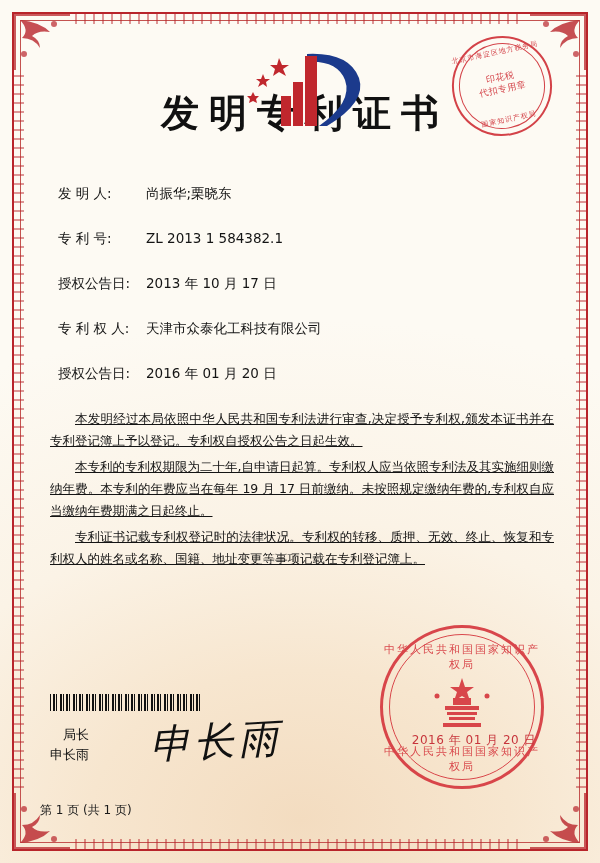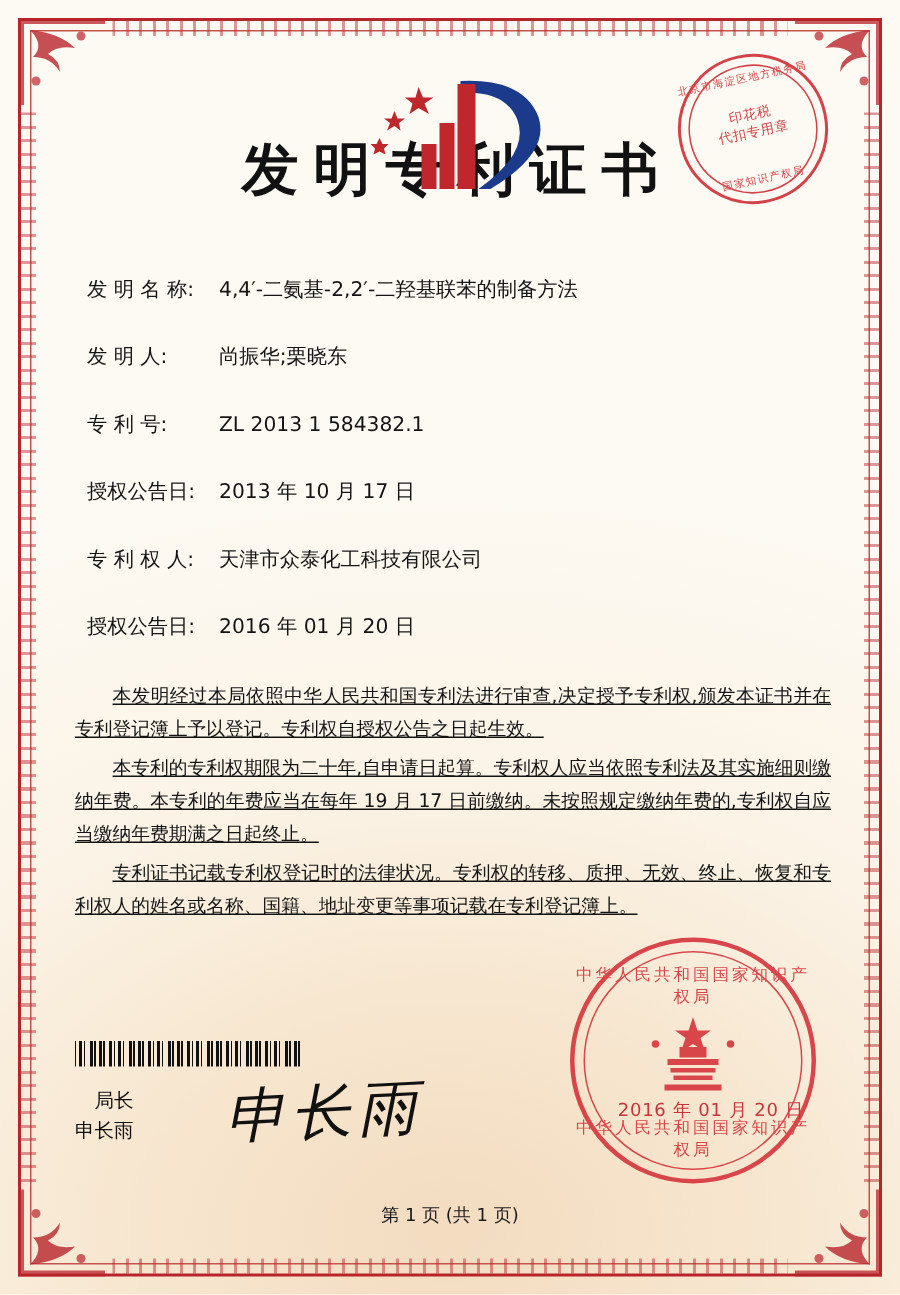--- a/index.html
+++ b/index.html
@@ -251,21 +251,21 @@
     bottom: 78px;
     font-size: 12px;
     color: #c7353c;
     letter-spacing: .5px;
   }
 
   .page-foot {
     position: absolute;
     left: 0; right: 0;
     bottom: 8px;
-    text-align: center;
+    text-align: left;
     font-size: 12px;
     color: #1a1a1a;
   }
 </style>
 </head>
 <body>
 
 <div class="cert">
 
   <div class="border-outer"></div>
@@ -330,23 +330,20 @@
       <div class="st-mid">
         <div>印花税</div>
         <div>代扣专用章</div>
       </div>
       <div class="st-arc b">国家知识产权局</div>
     </div>
 
     <div class="title">发明专利证书</div>
 
     <div class="fields">
-      <div class="field">
-        <span class="lbl">发 明 名 称:</span><span class="val">4,4′-二氨基-2,2′-二羟基联苯的制备方法</span>
-      </div>
       <div class="field">
         <span class="lbl">发 明 人:</span><span class="val">尚振华;栗晓东</span>
       </div>
       <div class="field">
         <span class="lbl">专 利 号:</span><span class="val">ZL 2013 1 584382.1</span>
       </div>
       <div class="field">
         <span class="lbl">授权公告日:</span><span class="val">2013 年 10 月 17 日</span>
       </div>
       <div class="field">

